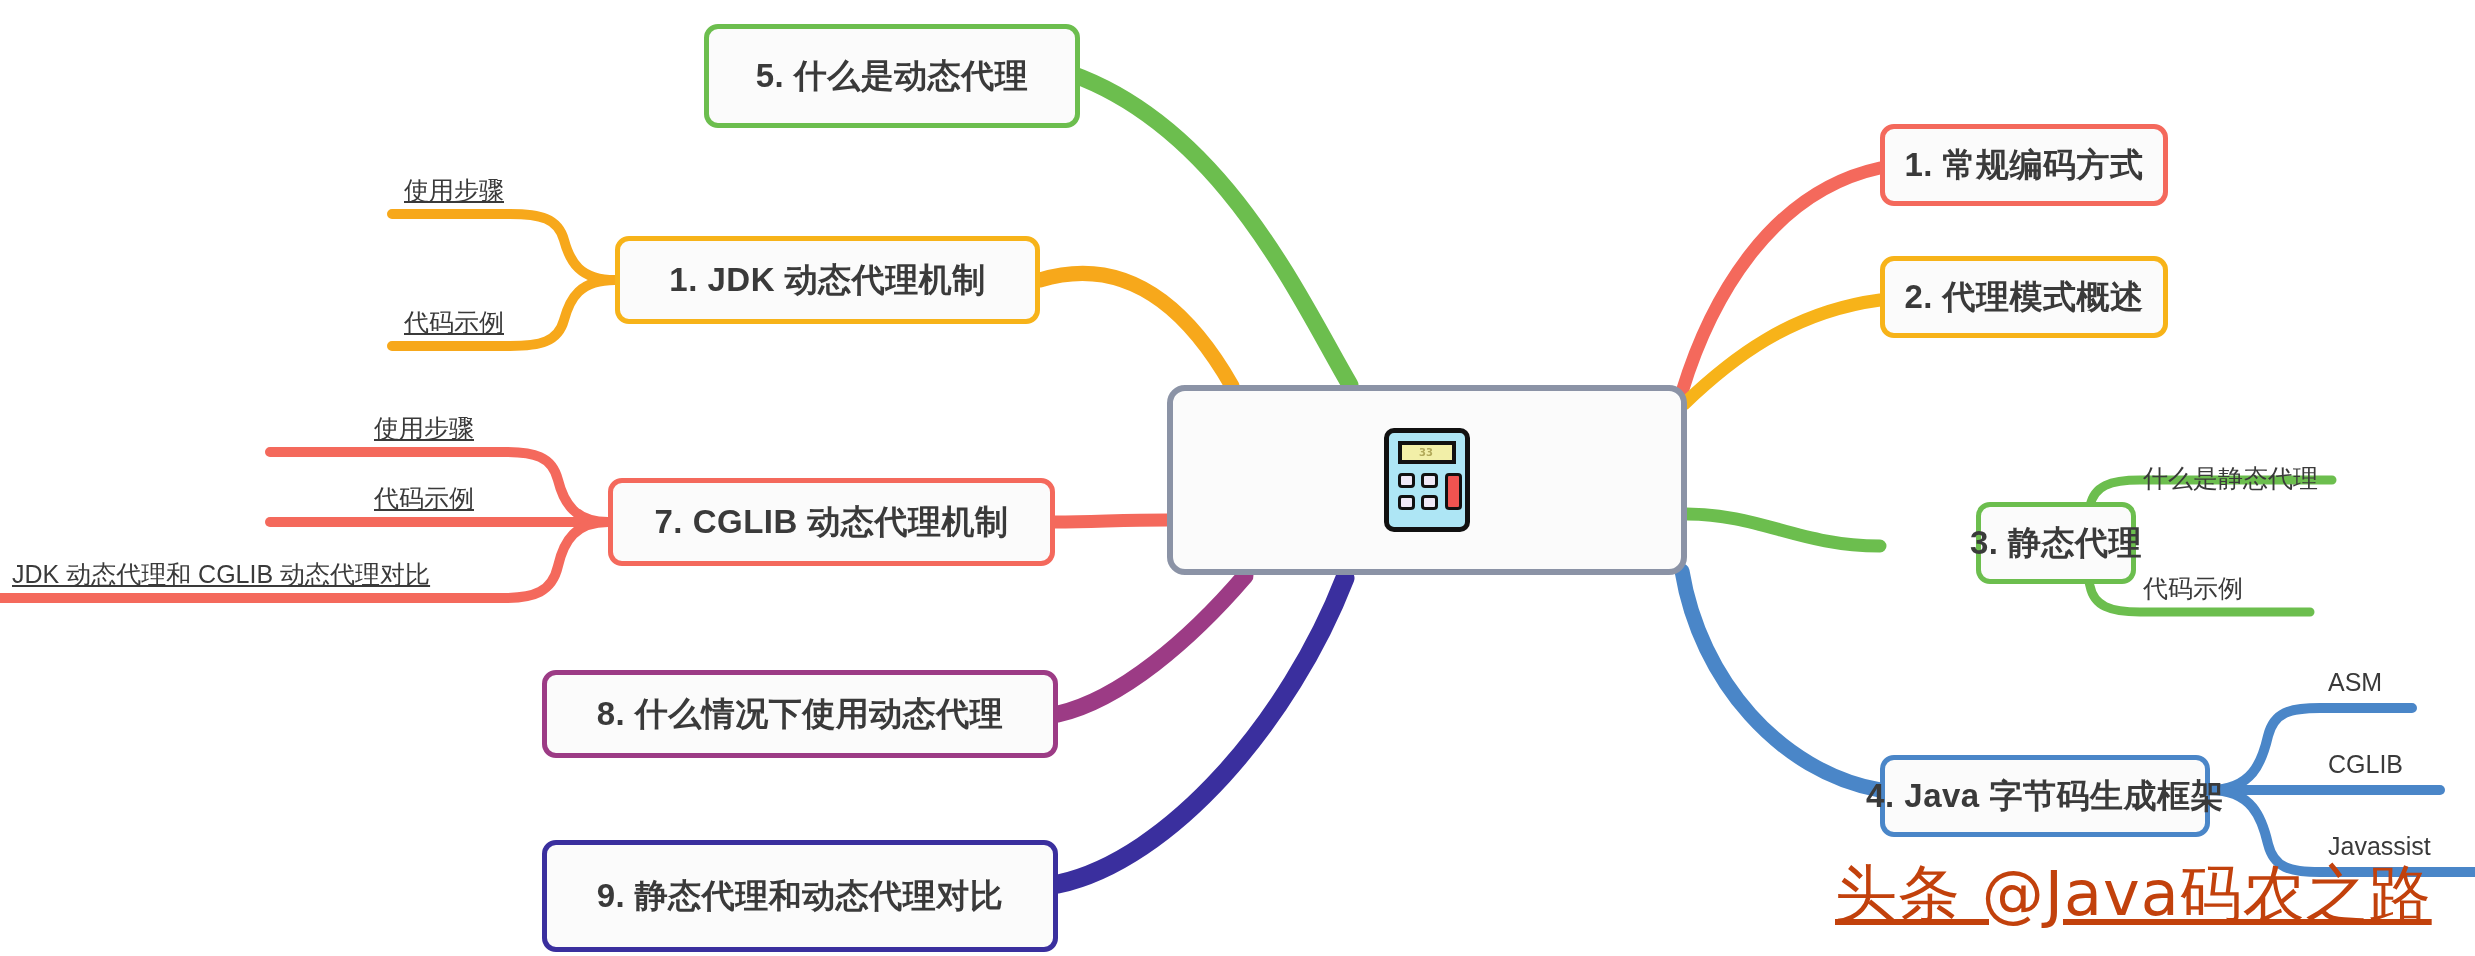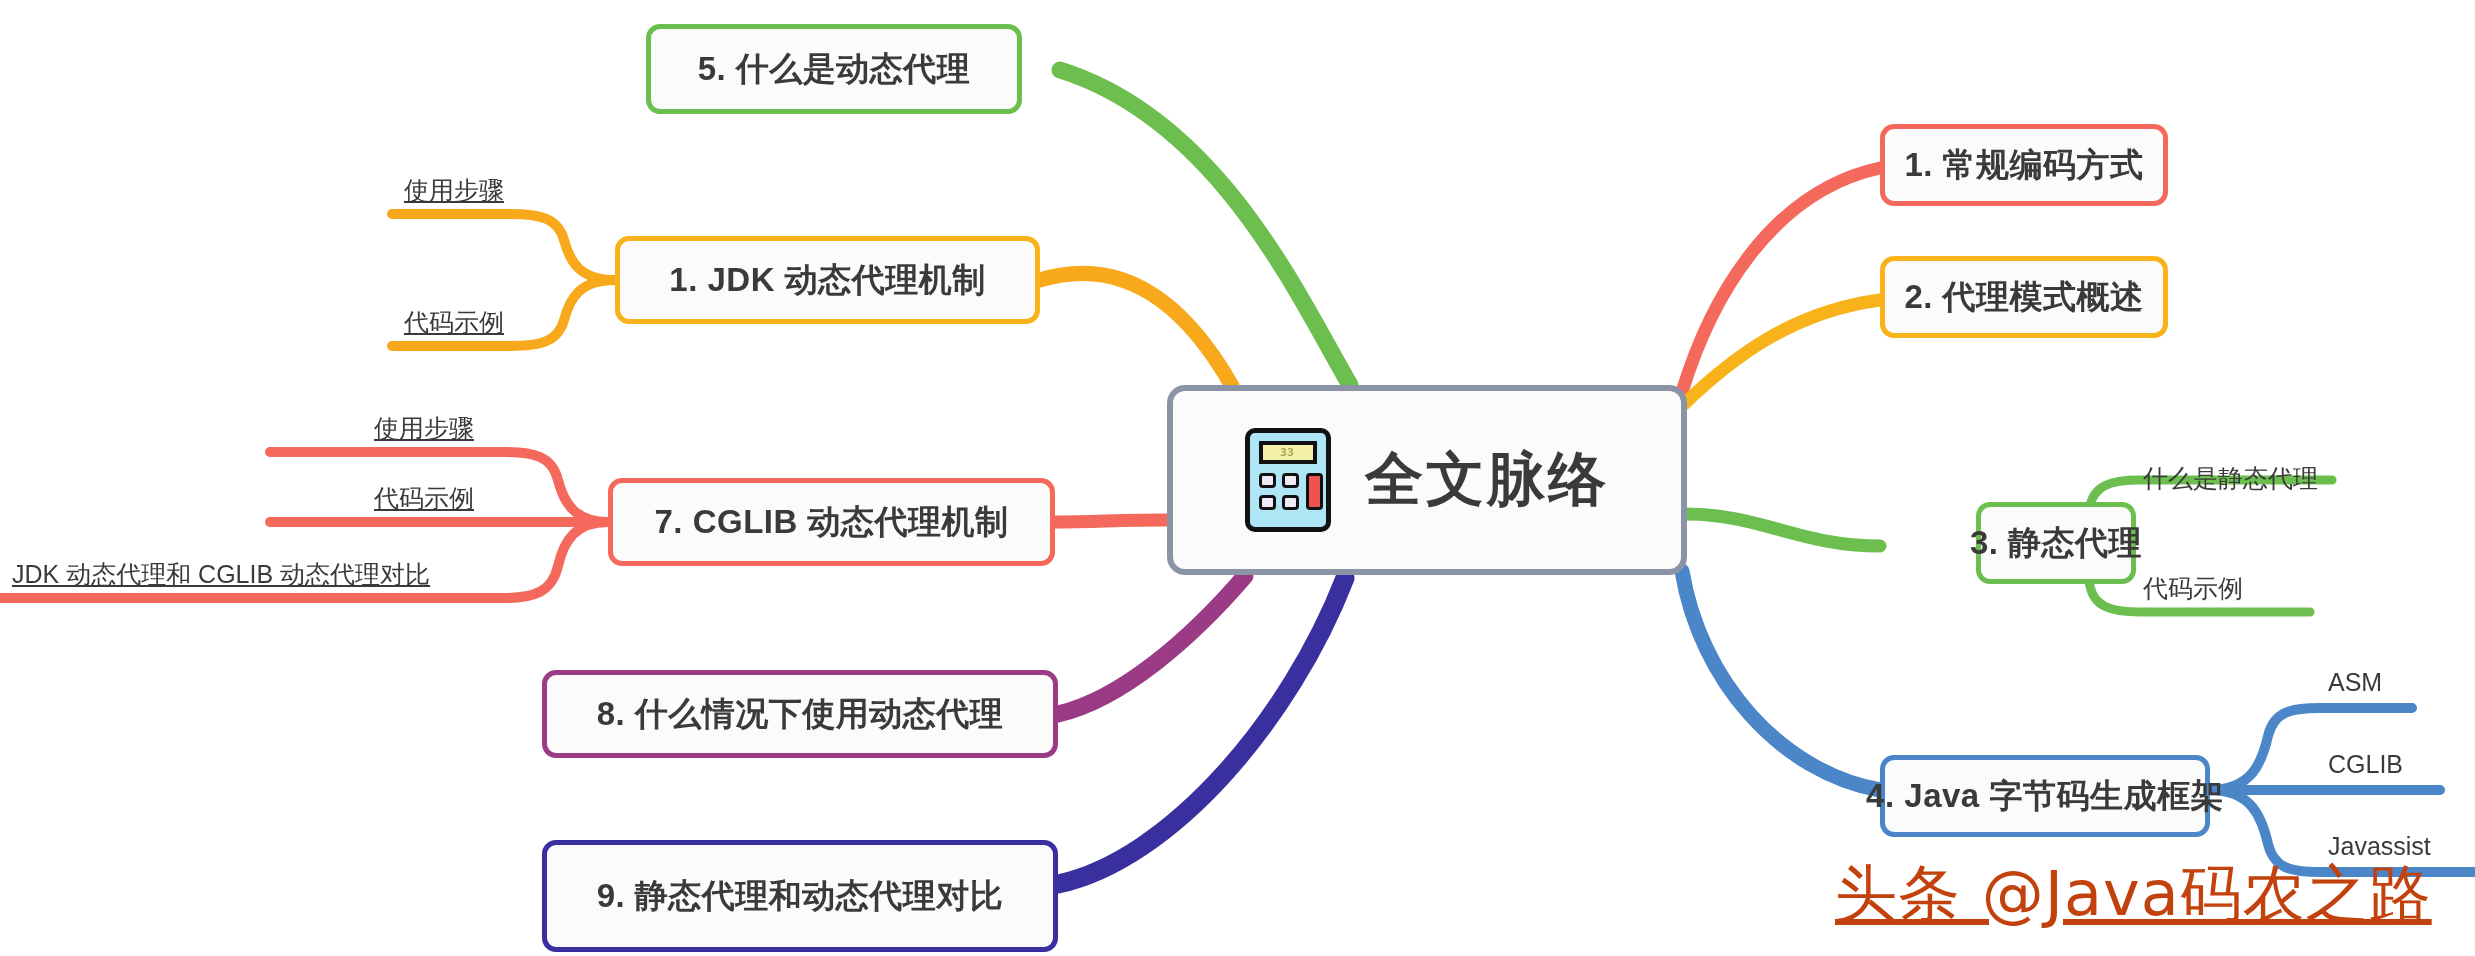--- a/index.html
+++ b/index.html
@@ -193,40 +193,39 @@
 
   <div class="root-node">
     <div class="calc-icon">
       <div class="calc-screen">33</div>
       <div class="calc-btn b1"></div>
       <div class="calc-btn b2"></div>
       <div class="calc-btn b3"></div>
       <div class="calc-btn b4"></div>
       <div class="calc-red"></div>
     </div>
-    <div class="root-label">全文脉络</div>
   </div>
 
   <div class="node" style="left:1880px; top:124px; width:288px; height:82px; border-color:#f4695c;">
     <span class="node-label">1. 常规编码方式</span>
   </div>
 
   <div class="node" style="left:1880px; top:256px; width:288px; height:82px; border-color:#f7b319;">
     <span class="node-label">2. 代理模式概述</span>
   </div>
 
   <div class="node" style="left:1976px; top:502px; width:160px; height:82px; border-color:#6cbe4e;text-align:right;">
     <span class="node-label">3. 静态代理</span>
   </div>
 
   <div class="node" style="left:1880px; top:748px; width:330px; height:82px; border-color:#4a86c8;margin-top:7px;">
     <span class="node-label">4. Java 字节码生成框架</span>
   </div>
 
-  <div class="node" style="left:646px; top:24px; width:376px; height:90px; border-color:#6cbe4e;">
+  <div class="node" style="left:704px; top:24px; width:376px; height:104px; border-color:#6cbe4e;">
     <span class="node-label">5. 什么是动态代理</span>
   </div>
 
   <div class="node" style="left:615px; top:236px; width:425px; height:88px; border-color:#f7b319;">
     <span class="node-label">1. JDK 动态代理机制</span>
   </div>
 
   <div class="node" style="left:608px; top:478px; width:447px; height:88px; border-color:#f4695c;">
     <span class="node-label">7. CGLIB 动态代理机制</span>
   </div>

